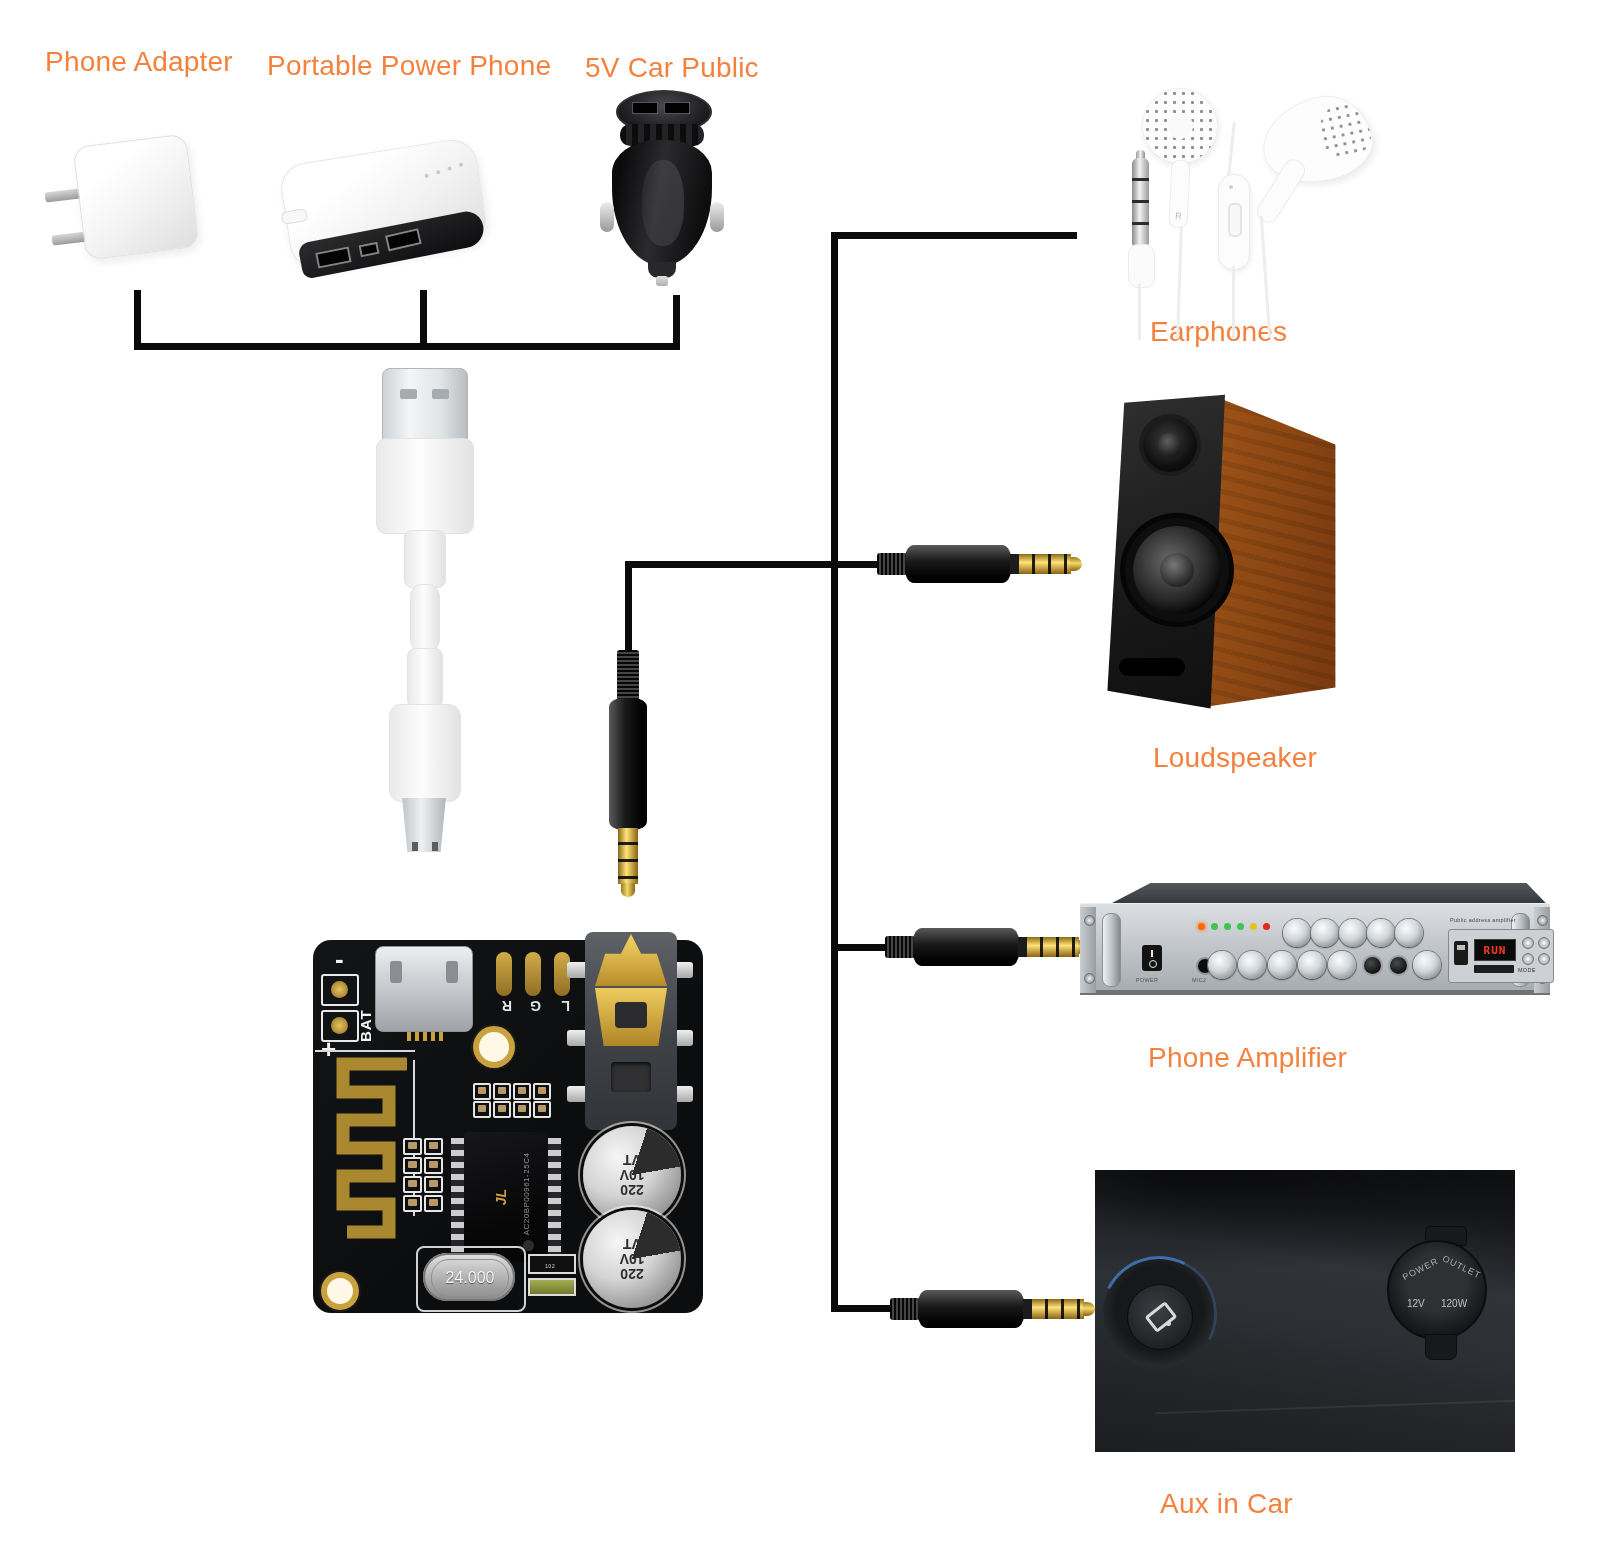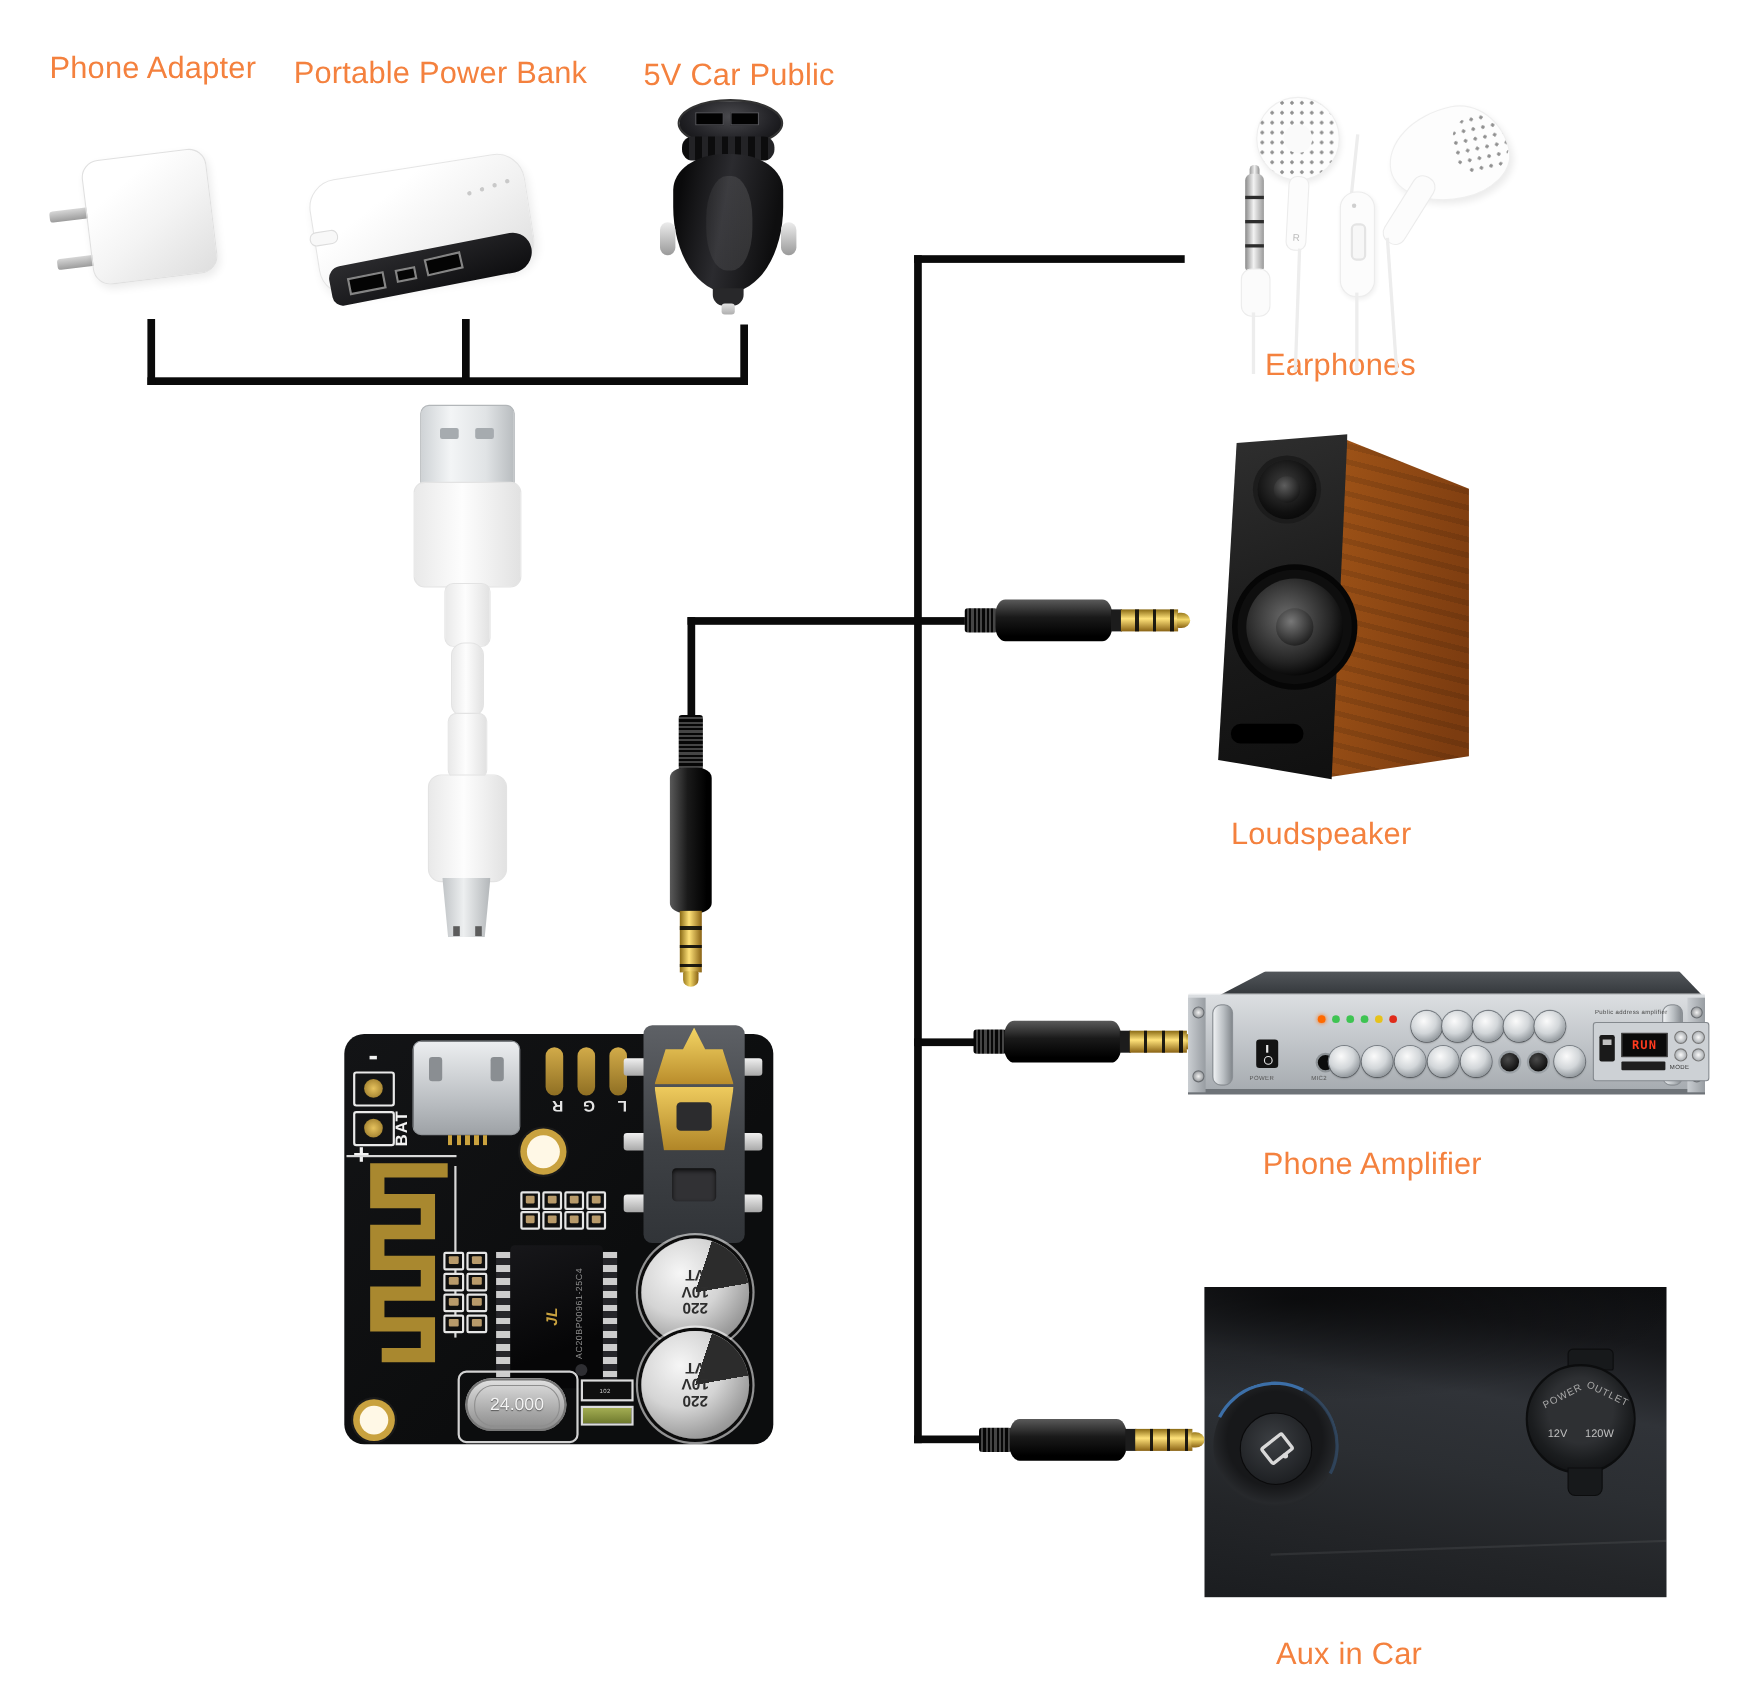--- a/index.html
+++ b/index.html
@@ -55,24 +55,24 @@
   .led{position:absolute;width:7px;height:7px;border-radius:50%;}
   .t6{font-size:8px;transform:scale(.68);transform-origin:0 0;letter-spacing:.5px;}
   .dots{background-image:radial-gradient(#8f8f8f 1.3px,transparent 1.9px);background-size:9px 9px;}
 </style>
 </head>
 <body>
 
 <div id="stage">
 
   <div class="olabel" style="left:45px;top:46px;">Phone Adapter</div>
-  <div class="olabel" style="left:267px;top:50px;">Portable Power Bank</div>
+  <div class="olabel" style="left:267px;top:50px;">Portable Power Phone</div>
   <div class="olabel" style="left:585px;top:52px;">5V Car Public</div>
   <div class="olabel" style="left:1150px;top:316px;">Earphones</div>
-  <div class="olabel" style="left:1119px;top:742px;">Loudspeaker</div>
+  <div class="olabel" style="left:1153px;top:742px;">Loudspeaker</div>
   <div class="olabel" style="left:1148px;top:1042px;">Phone Amplifier</div>
   <div class="olabel" style="left:1160px;top:1488px;">Aux in Car</div>
 
   <div class="ln" style="left:134px;top:343px;width:546px;height:7px;"></div>
   <div class="ln" style="left:134px;top:290px;width:7px;height:60px;"></div>
   <div class="ln" style="left:420px;top:290px;width:7px;height:60px;"></div>
   <div class="ln" style="left:673px;top:295px;width:7px;height:55px;"></div>
   <div class="ln" style="left:831px;top:232px;width:7px;height:1080px;"></div>
   <div class="ln" style="left:831px;top:232px;width:246px;height:7px;"></div>
   <div class="ln" style="left:625px;top:561px;width:258px;height:7px;"></div>

